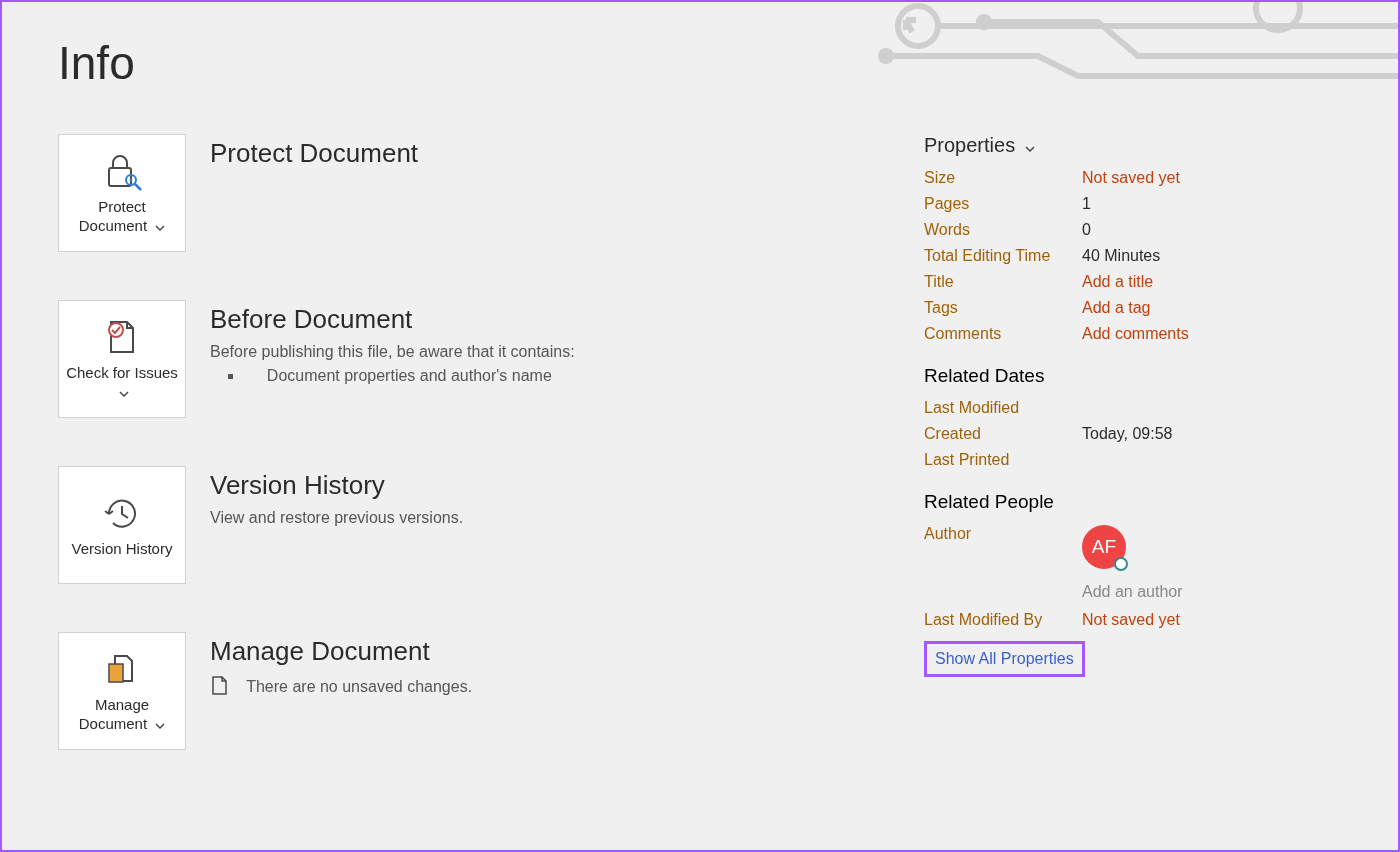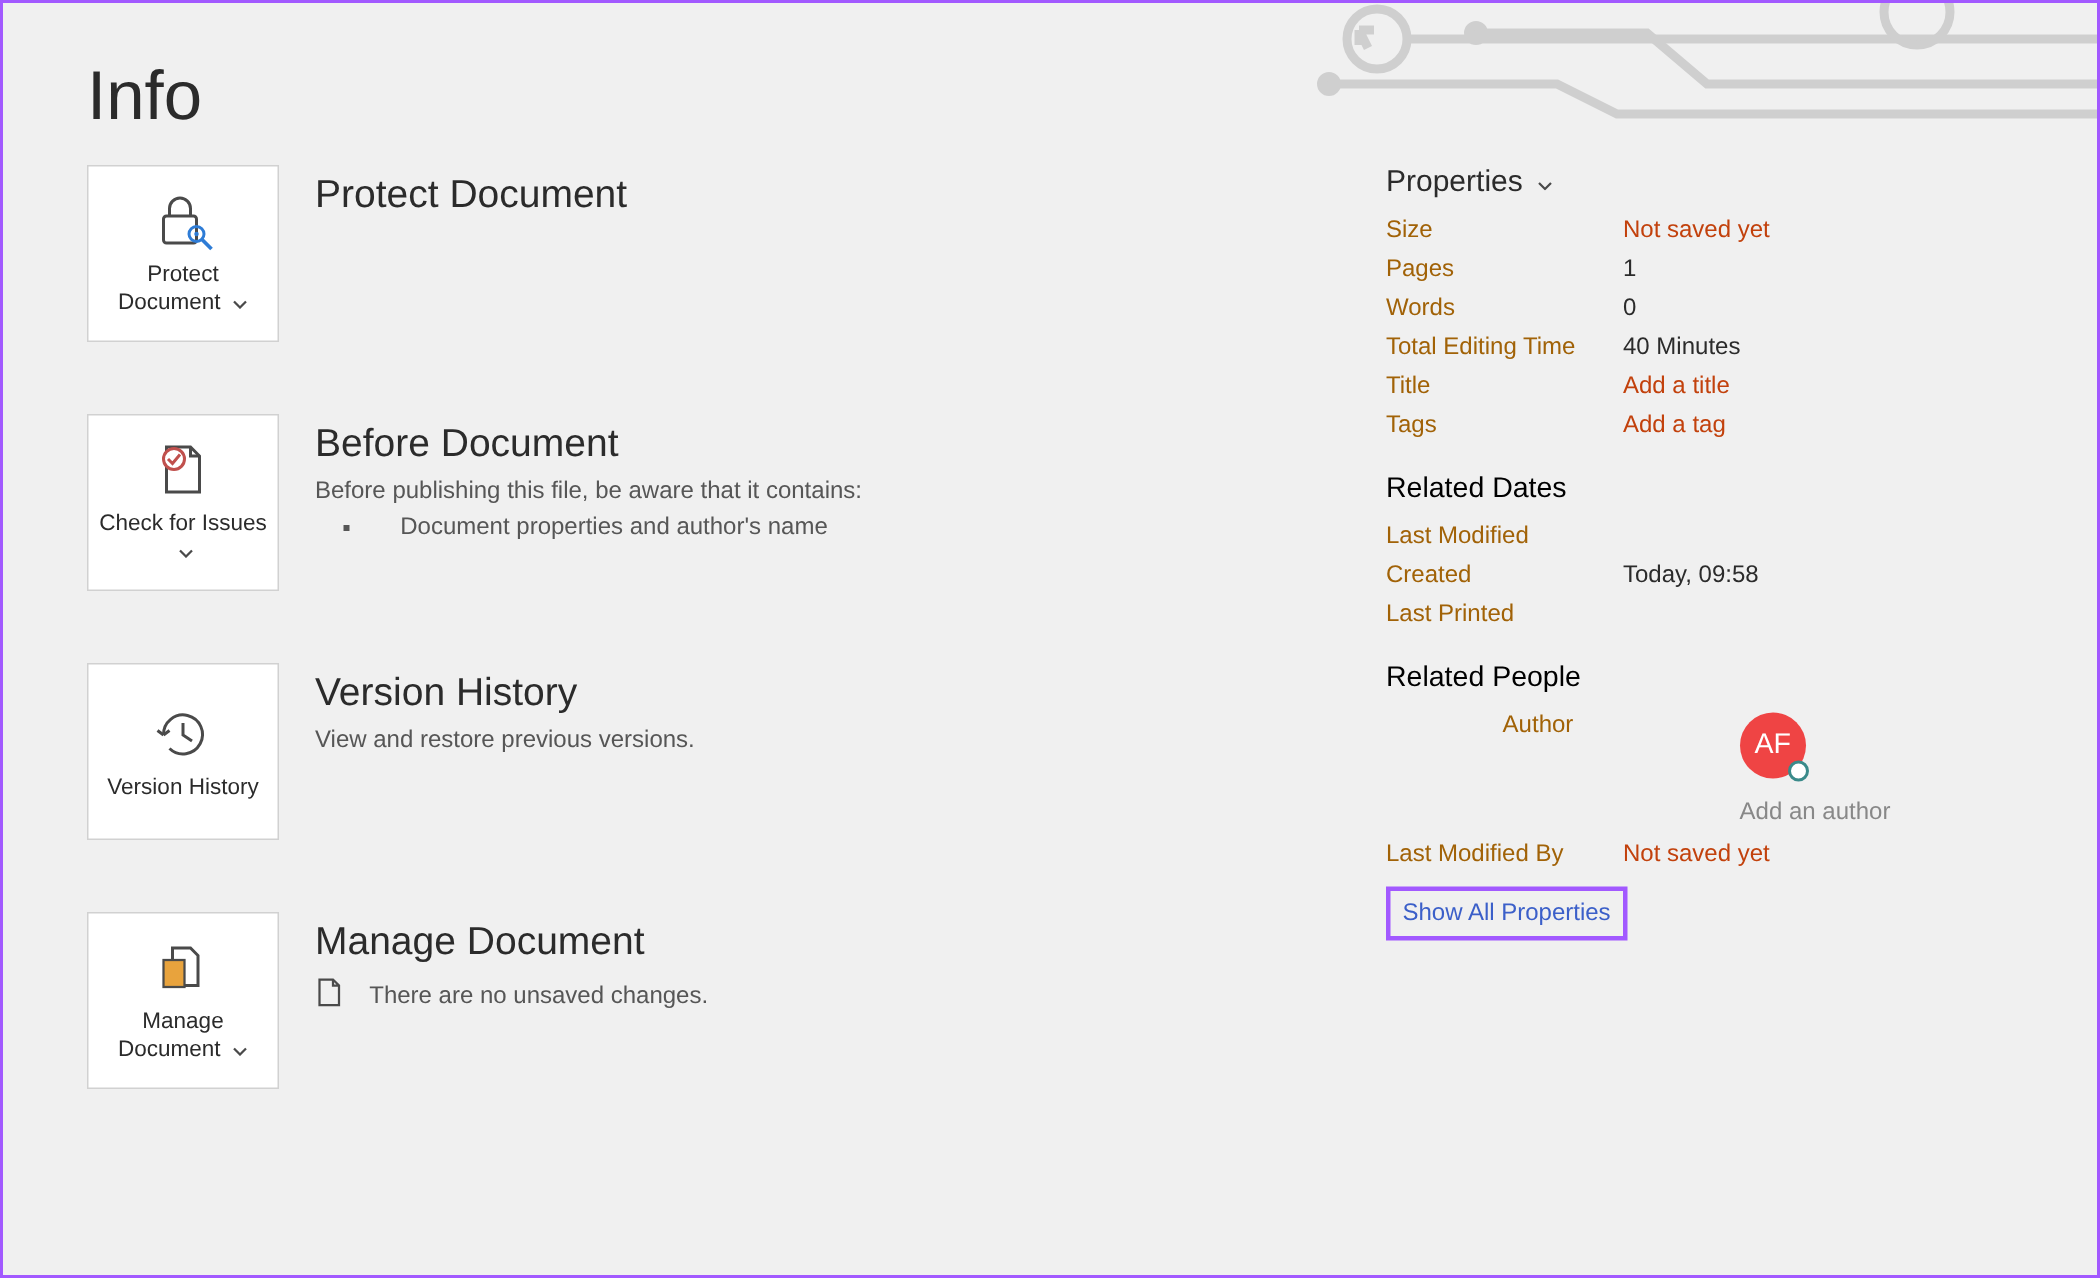--- a/index.html
+++ b/index.html
@@ -17,21 +17,21 @@
   top: 0;
   right: 0;
   width: 520px;
   height: 80px;
   pointer-events: none;
 }
 .page-title {
   font-size: 46px;
   font-weight: 300;
   color: #2b2b2b;
-  margin: 34px 0 20px 56px;
+  margin: 34px 0 44px 56px;
 }
 .main {
   display: flex;
   padding-left: 56px;
 }
 .left-col { width: 860px; }
 .action-row { display: flex; margin-bottom: 48px; }
 .action-tile {
   width: 128px;
   height: 118px;
@@ -101,21 +101,21 @@
   display: flex;
   align-items: center;
   justify-content: center;
   position: relative;
 }
 .avatar-badge {
   position:absolute; right:-2px; bottom:-2px;
   width:14px; height:14px; border-radius:50%;
   background:#fff; border:2px solid #3a8a8a;
 }
-.author-block { display:flex;justify-content:center; }
+.author-block { display:flex; }
 .author-right { margin-left: 0; }
 .add-author { color:#888; font-size:16px; margin-top:14px; cursor:pointer;}
 .show-all-wrap {
   display:inline-block;
   border: 3px solid #a259ff;
   padding: 6px 8px;
   margin-top: 4px;
 }
 .show-all-link {
   color: #3b5fc9;
@@ -267,20 +267,24 @@
         <div class="prop-value">40 Minutes</div>
       </div>
     <div class="prop-row">
         <div class="prop-label">Title</div>
         <div class="prop-value placeholder">Add a title</div>
       </div>
     <div class="prop-row">
         <div class="prop-label">Tags</div>
         <div class="prop-value placeholder">Add a tag</div>
       </div>
+    <div class="prop-row">
+        <div class="prop-label">Comments</div>
+        <div class="prop-value placeholder">Add comments</div>
+      </div>
 
     <div class="section-head">Related Dates</div>
     <div class="date-row">
         <div class="prop-label">Last Modified</div>
         <div class="prop-value"></div>
       </div>
     <div class="date-row">
         <div class="prop-label">Created</div>
         <div class="prop-value">Today, 09:58</div>
       </div>

